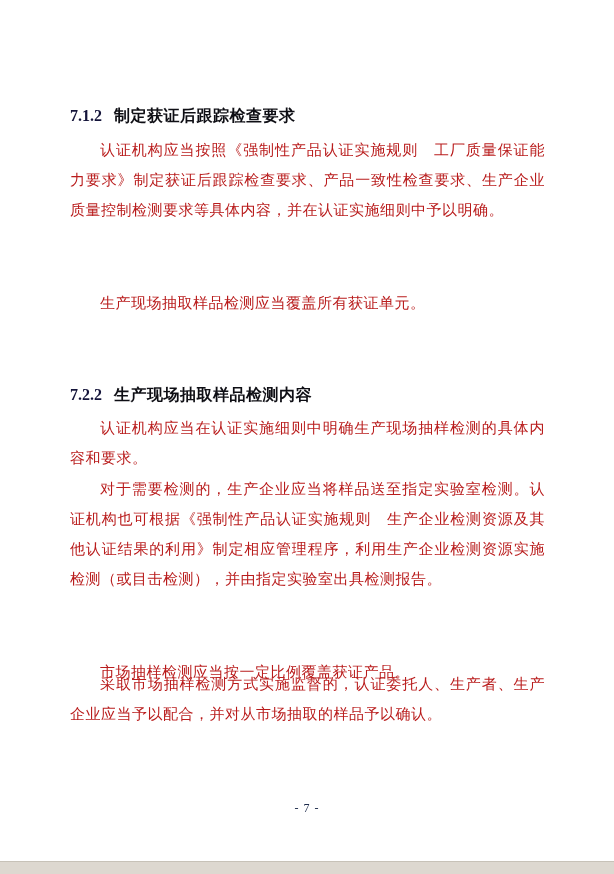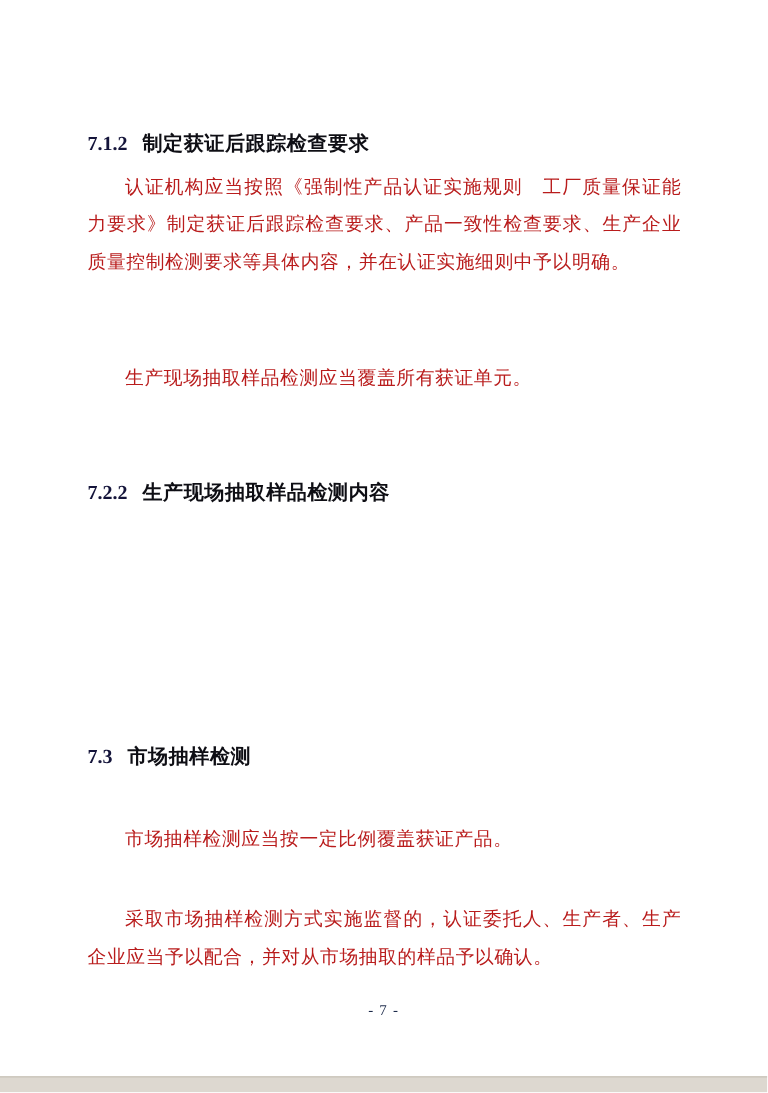--- a/index.html
+++ b/index.html
@@ -62,29 +62,27 @@
 
 
   <p class="block body-p" style="top:288px">生产现场抽取样品检测应当覆盖所有获证单元。</p>
 
 
   <div class="block h3" style="top:384px">
     <span class="hnum">7.2.2</span>
     <span class="htitle">生产现场抽取样品检测内容</span>
   </div>
 
+  <p class="block body-p" style="top:413px">认证机构应当在认证实施细则中明确生产现场抽样检测的具体内容和要求。</p>
 
+  <p class="block body-p" style="top:474px">对于需要检测的，生产企业应当将样品送至指定实验室检测。认证机构也可根据《强制性产品认证实施规则　生产企业检测资源及其他认证结果的利用》制定相应管理程序，利用生产企业检测资源实施检测（或目击检测），并由指定实验室出具检测报告。</p>
 
-  <div class="block h3" style="top:595px">
-    <span class="hnum">7.3</span>
-    <span class="htitle">市场抽样检测</span>
-  </div>
 
 
   <p class="block body-p" style="top:657px">市场抽样检测应当按一定比例覆盖获证产品。</p>
 
-  <p class="block body-p" style="top:721px">采取市场抽样检测方式实施监督的，认证委托人、生产者、生产企业应当予以配合，并对从市场抽取的样品予以确认。</p>
+  <p class="block body-p" style="top:669px">采取市场抽样检测方式实施监督的，认证委托人、生产者、生产企业应当予以配合，并对从市场抽取的样品予以确认。</p>
 
   <div class="footer">- 7 -</div>
 
   <div class="page-edge"></div>
 
 </div>
 
 </body></html>

